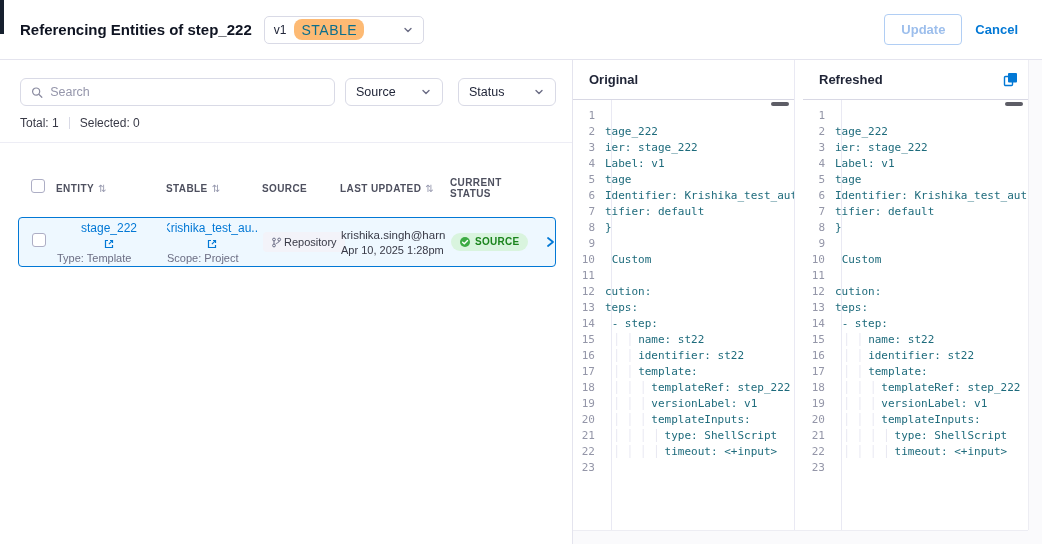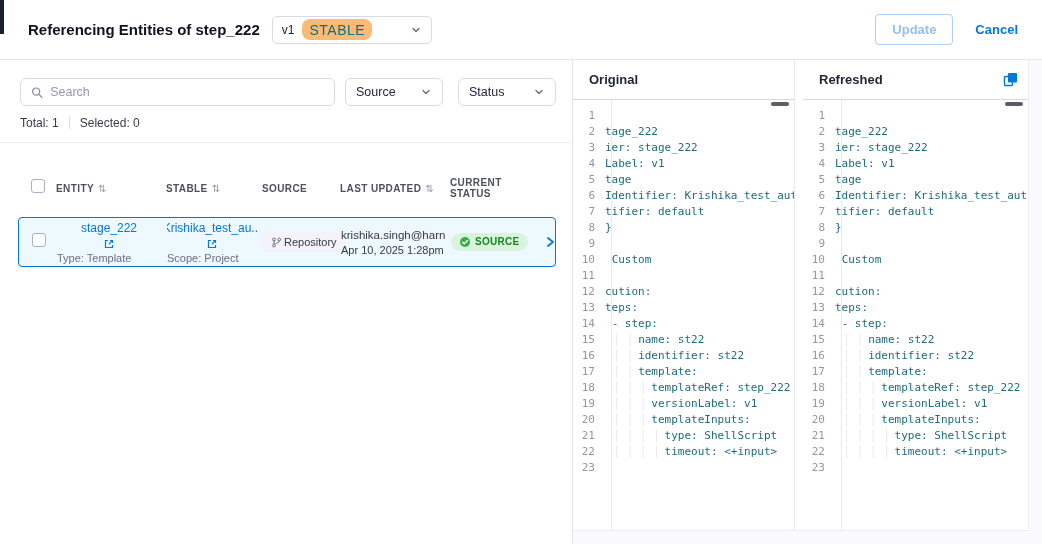--- a/index.html
+++ b/index.html
@@ -5,29 +5,29 @@
   * { margin:0; padding:0; box-sizing:border-box; }
   html,body { width:1042px; height:544px; }
   body {
     font-family:"Liberation Sans", sans-serif;
     background:#ffffff; color:#22273a;
     overflow:hidden; position:relative;
   }
   .sliver { position:absolute; left:0; top:0; width:4px; height:34px; background:#16202e; }
 
   
-  .topbar { height:60px; border-bottom:1px solid #e4e4ee; display:flex; align-items:center; padding:0 24px 0 28px; }
+  .topbar { height:60px; border-bottom:1px solid #e4e4ee; display:flex; align-items:center; padding:0 24px 0 20px; }
   .title { font-size:15px; font-weight:700; color:#0f1422; }
   .version-select { margin-left:12px; width:160px; height:28px; border:1px solid #d9dae6; border-radius:5px;
     display:flex; align-items:center; gap:8px; padding:0 9px; cursor:pointer; background:#fff; }
   .version-select .ver { font-size:12px; color:#22273a; }
   .badge-stable { background:#fdba74; color:#0a6e8c; font-size:14px; font-weight:400; letter-spacing:.5px;
     padding:2.5px 7px; border-radius:8px; }
   .version-select .chev { margin-left:auto; }
-  .topbar-actions { margin-left:auto; display:flex; align-items:center; gap:22px; }
+  .topbar-actions { margin-left:auto; display:flex; align-items:center; gap:13px; }
   .btn-update { background:#fff; border:1px solid #b1cef4; color:#9cbeec; font-size:13px; font-weight:600;
     padding:7px 16px; border-radius:4px; cursor:pointer; font-family:inherit; }
   .btn-cancel { background:none; border:none; color:#0278d5; font-weight:700; font-size:13px; cursor:pointer; font-family:inherit; }
 
   
   .content { display:flex; height:484px; }
   .left { width:573px; border-right:1px solid #e4e4ee; }
   .right { flex:1; position:relative; display:flex; padding-right:14px; padding-bottom:14px; }
 
   

